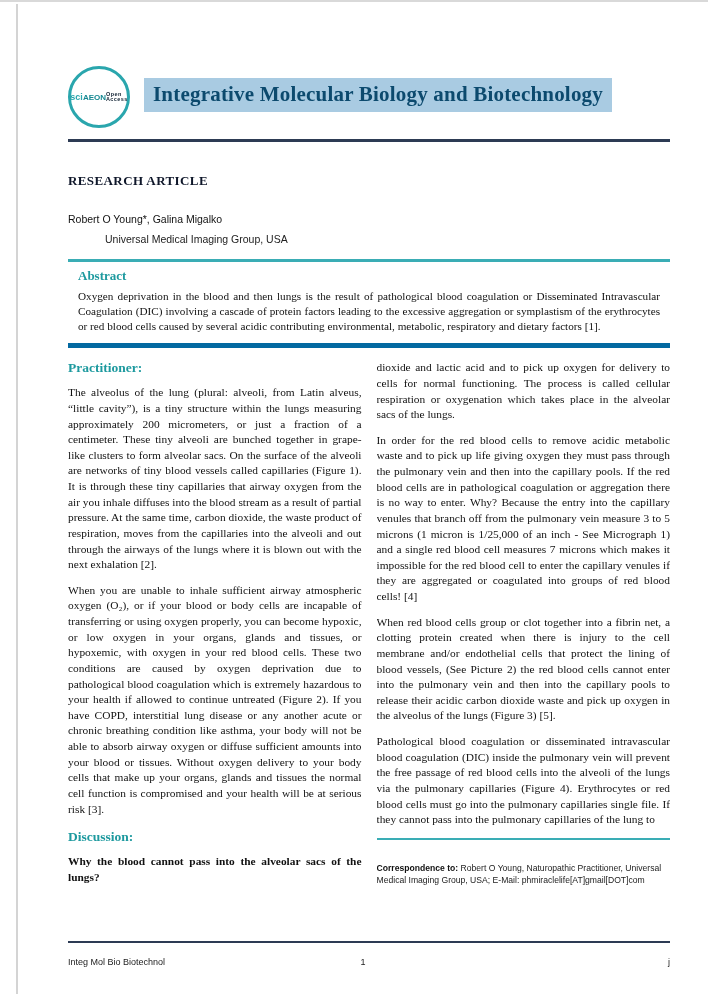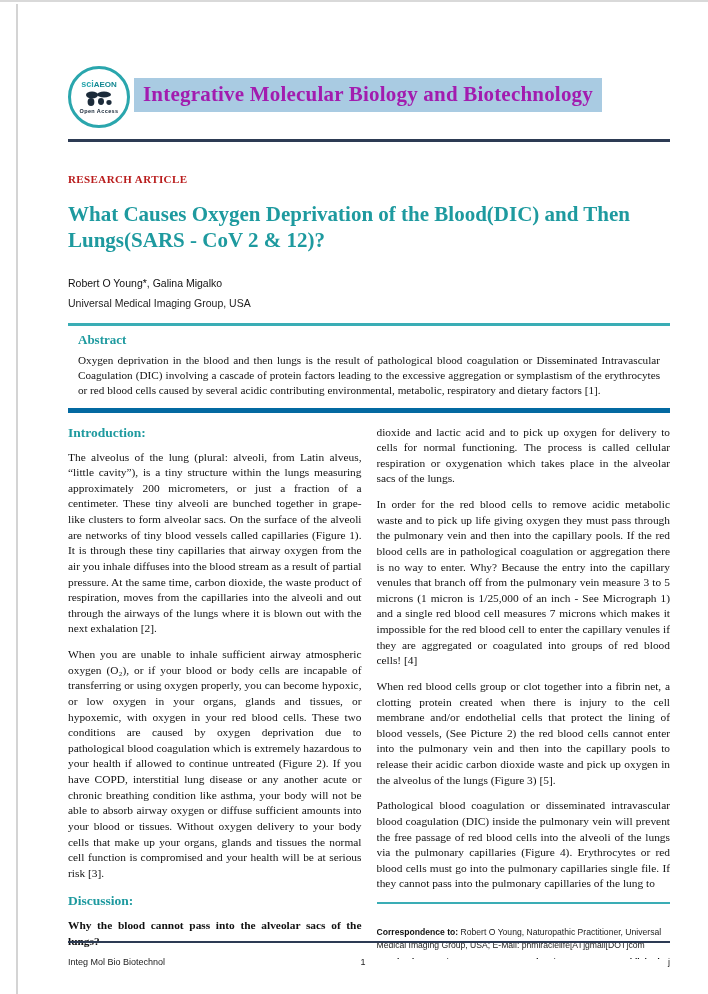--- a/index.html
+++ b/index.html
@@ -8,41 +8,41 @@
     font-family:"Liberation Serif", serif;color:#1a1a1a;
   }
   .edge-top{position:absolute;top:0;left:0;right:0;height:2px;background:#d9d9d9;}
   .edge-left{position:absolute;top:4px;bottom:0;left:16px;width:2px;background:#d4d4d4;}
   .content{position:absolute;left:68px;top:66px;width:602px;}
 
   
   .masthead{display:flex;align-items:flex-start;}
   .logo{
     width:56px;height:56px;border-radius:50%;border:3px solid #2aa6ad;background:#fff;
-    display:flex;flex-direction:column;align-items:center;justify-content:center;
+    display:flex;align-items:center;justify-content:center;
     font-family:"Liberation Sans", sans-serif;flex:0 0 auto;line-height:1;
   }
   .logo .brand{font-size:9px;font-weight:bold;}
   .logo .brand .sci{color:#2aa6ad;}
   .logo .brand .aeon{color:#158892;font-size:8px;}
   .logo svg{display:block;margin:1px 0;}
   .logo .oa{font-size:5.5px;color:#123;letter-spacing:.4px;font-weight:bold;}
   .journal-bar{
-    margin-left:4px;margin-top:12px;background:#a9cbe2;padding:4px 9px 5px 9px;
-    font-size:21px;font-weight:bold;color:#a21caf;letter-spacing:.2px;white-space:nowrap;
+    margin-left:14px;margin-top:12px;background:#a9cbe2;padding:4px 9px 5px 9px;
+    font-size:21px;font-weight:bold;color:#0c4a6e;letter-spacing:.2px;white-space:nowrap;
   }
   .head-rule{margin-top:11px;border-bottom:3px solid #2d3b54;}
 
   
-  .article-type{margin-top:31px;font-size:11px;font-weight:bold;letter-spacing:.4px;color:#b91c1c;}
+  .article-type{margin-top:31px;font-size:13px;font-weight:bold;letter-spacing:.4px;color:#0f172a;}
   .article-title{
     margin-top:17px;width:612px;font-size:21px;line-height:1.22;font-weight:bold;color:#1e9a9f;
   }
   .authors{margin-top:24px;font-family:"Liberation Sans", sans-serif;font-size:10.5px;font-weight:normal;color:#111;}
-  .affiliation{margin-top:8px;font-family:"Liberation Sans", sans-serif;font-size:10.5px;color:#222;}
+  .affiliation{margin-top:8px;font-family:"Liberation Sans", sans-serif;font-size:10.5px;color:#222;margin-left:37px;}
 
   
   .abstract{
     margin-top:14px;border-top:3px solid #3aadb5;border-bottom:5px solid #0369a1;
     padding:6px 10px 9px 10px;
   }
   .abstract h2{margin:0 0 5px 0;font-size:13px;color:#1e9a9f;}
   .abstract p{margin:0;font-size:11.2px;line-height:1.35;text-align:justify;color:#111;}
 
   
@@ -91,32 +91,31 @@
           <ellipse cx="17" cy="11.5" rx="3" ry="3.4" fill="#1c2b3a"></ellipse>
           <ellipse cx="25" cy="12.5" rx="2.6" ry="2.4" fill="#1c2b3a"></ellipse>
         </svg>
         <span class="oa">Open Access</span>
       </div>
       <div class="journal-bar">Integrative Molecular Biology and Biotechnology</div>
     </div>
     <div class="head-rule"></div>
 
     <div class="article-type">RESEARCH ARTICLE</div>
-    <div class="article-title">What Causes Oxygen Deprivation of the Blood(DIC) and Then Lungs(SARS - CoV 2 &amp; 12)?</div>
     <div class="authors">Robert O Young*, Galina Migalko</div>
     <div class="affiliation">Universal Medical Imaging Group, USA</div>
 
     <div class="abstract">
       <h2>Abstract</h2>
       <p>Oxygen deprivation in the blood and then lungs is the result of pathological blood coagulation or Disseminated Intravascular Coagulation (DIC) involving a cascade of protein factors leading to the excessive aggregation or symplastism of the erythrocytes or red blood cells caused by several acidic contributing environmental, metabolic, respiratory and dietary factors [1].</p>
     </div>
 
     <div class="columns">
       <div class="col">
-        <h3 class="sec">Introduction:</h3>
+        <h3 class="sec">Practitioner:</h3>
         <p>The alveolus of the lung (plural: alveoli, from Latin alveus, “little cavity”), is a tiny structure within the lungs measuring approximately 200 micrometers, or just a fraction of a centimeter. These tiny alveoli are bunched together in grape-like clusters to form alveolar sacs. On the surface of the alveoli are networks of tiny blood vessels called capillaries (Figure 1). It is through these tiny capillaries that airway oxygen from the air you inhale diffuses into the blood stream as a result of partial pressure. At the same time, carbon dioxide, the waste product of respiration, moves from the capillaries into the alveoli and out through the airways of the lungs where it is blown out with the next exhalation [2].</p>
         <p>When you are unable to inhale sufficient airway atmospheric oxygen (O₂), or if your blood or body cells are incapable of transferring or using oxygen properly, you can become hypoxic, or low oxygen in your organs, glands and tissues, or hypoxemic, with oxygen in your red blood cells. These two conditions are caused by oxygen deprivation due to pathological blood coagulation which is extremely hazardous to your health if allowed to continue untreated (Figure 2). If you have COPD, interstitial lung disease or any another acute or chronic breathing condition like asthma, your body will not be able to absorb airway oxygen or diffuse sufficient amounts into your blood or tissues. Without oxygen delivery to your body cells that make up your organs, glands and tissues the normal cell function is compromised and your health will be at serious risk [3].</p>
         <h3 class="sec mt">Discussion:</h3>
         <p class="subhead">Why the blood cannot pass into the alveolar sacs of the lungs?</p>
 
       </div>
 
       <div class="col">
         <p>dioxide and lactic acid and to pick up oxygen for delivery to cells for normal functioning. The process is called cellular respiration or oxygenation which takes place in the alveolar sacs of the lungs.</p>
         <p>In order for the red blood cells to remove acidic metabolic waste and to pick up life giving oxygen they must pass through the pulmonary vein and then into the capillary pools. If the red blood cells are in pathological coagulation or aggregation there is no way to enter. Why? Because the entry into the capillary venules that branch off from the pulmonary vein measure 3 to 5 microns (1 micron is 1/25,000 of an inch - See Micrograph 1) and a single red blood cell measures 7 microns which makes it impossible for the red blood cell to enter the capillary venules if they are aggregated or coagulated into groups of red blood cells! [4]</p>

